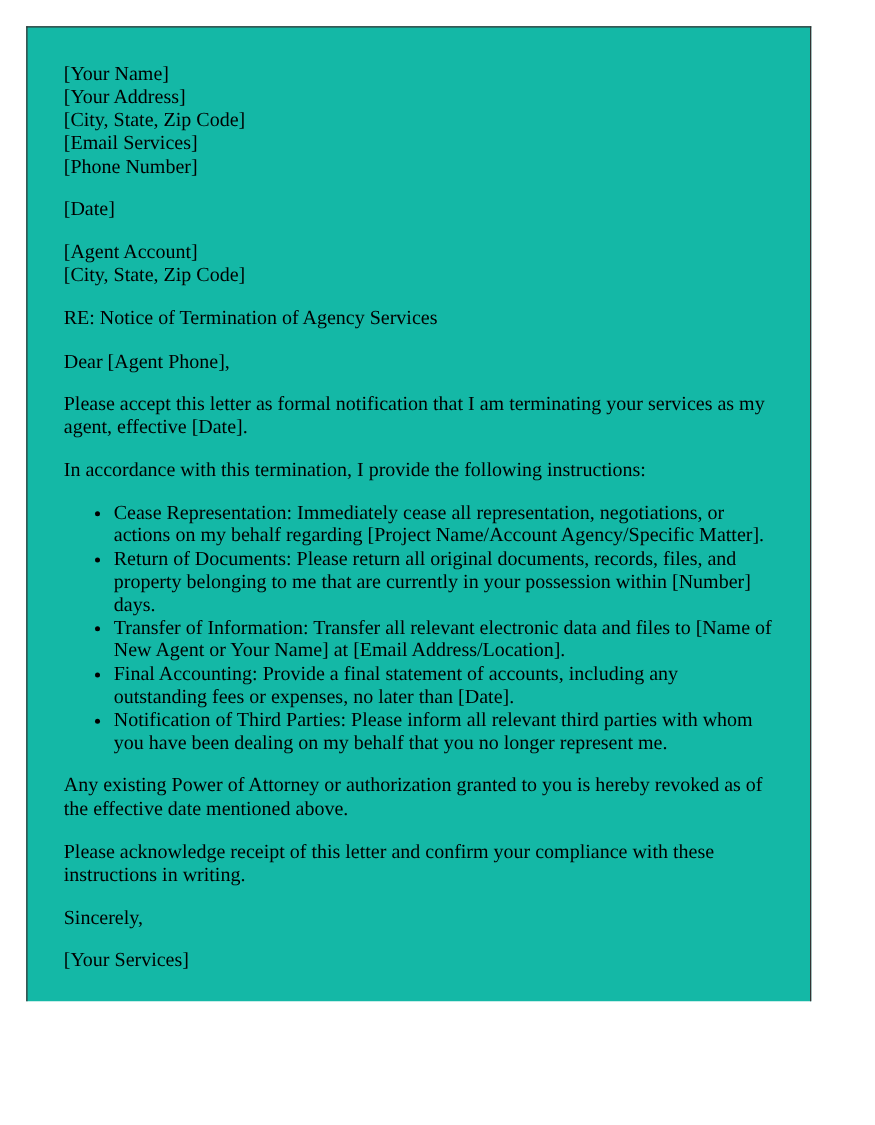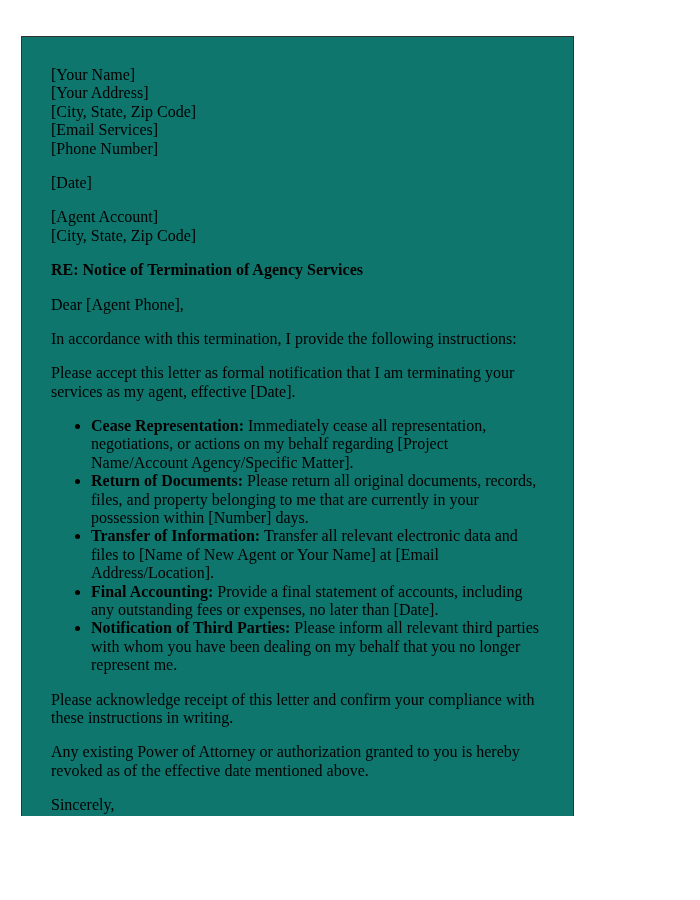--- a/index.html
+++ b/index.html
@@ -14,45 +14,44 @@
     font-family: "Liberation Serif", "DejaVu Serif", serif;
     font-size: 16px;
     line-height: 1.15;
     color: #000000;
     overflow: hidden;
   }
   .letter {
     position: absolute;
     left: 21px;
     top: 21px;
-    width: 553px;
+    width: 628px;
     height: 780px;
     box-sizing: border-box;
     border: 1px solid #333333;
     border-bottom: none;
     padding: 13px 30px 0 29px;
     overflow: hidden;
-    background: #0f766e;
-    margin-top: 15px;
+    background: #14b8a6;
   }
   .letter p {
     margin: 16px 0;
   }
   .letter ul {
     margin: 16px 0;
     padding-left: 40px;
   }
   .letter li {
     list-style-type: disc;
   }
   .line {
     display: block;
   }
   .bold {
-    font-weight: bold;
+    font-weight: normal;
   }
 </style>
 </head>
 <body>
 
 <div class="letter">
 
   <p>
     <span class="line">[Your Name]</span>
     <span class="line">[Your Address]</span>
@@ -65,23 +64,23 @@
 
   <p>
     <span class="line">[Agent Account]</span>
     <span class="line">[City, State, Zip Code]</span>
   </p>
 
   <p class="bold">RE: Notice of Termination of Agency Services</p>
 
   <p>Dear [Agent Phone],</p>
 
+  <p>Please accept this letter as formal notification that I am terminating your services as my agent, effective [Date].</p>
+
   <p>In accordance with this termination, I provide the following instructions:</p>
-
-  <p>Please accept this letter as formal notification that I am terminating your services as my agent, effective [Date].</p>
 
   <ul>
     <li>
       <span class="bold">Cease Representation:</span>
       <span>Immediately cease all representation, negotiations, or actions on my behalf regarding [Project Name/Account Agency/Specific Matter].</span>
     </li>
     <li>
       <span class="bold">Return of Documents:</span>
       <span>Please return all original documents, records, files, and property belonging to me that are currently in your possession within [Number] days.</span>
     </li>
@@ -92,21 +91,21 @@
     <li>
       <span class="bold">Final Accounting:</span>
       <span>Provide a final statement of accounts, including any outstanding fees or expenses, no later than [Date].</span>
     </li>
     <li>
       <span class="bold">Notification of Third Parties:</span>
       <span>Please inform all relevant third parties with whom you have been dealing on my behalf that you no longer represent me.</span>
     </li>
   </ul>
 
+  <p>Any existing Power of Attorney or authorization granted to you is hereby revoked as of the effective date mentioned above.</p>
+
   <p>Please acknowledge receipt of this letter and confirm your compliance with these instructions in writing.</p>
-
-  <p>Any existing Power of Attorney or authorization granted to you is hereby revoked as of the effective date mentioned above.</p>
 
   <p>Sincerely,</p>
 
   <p>[Your Services]</p>
 
 </div>
 
 </body></html>

